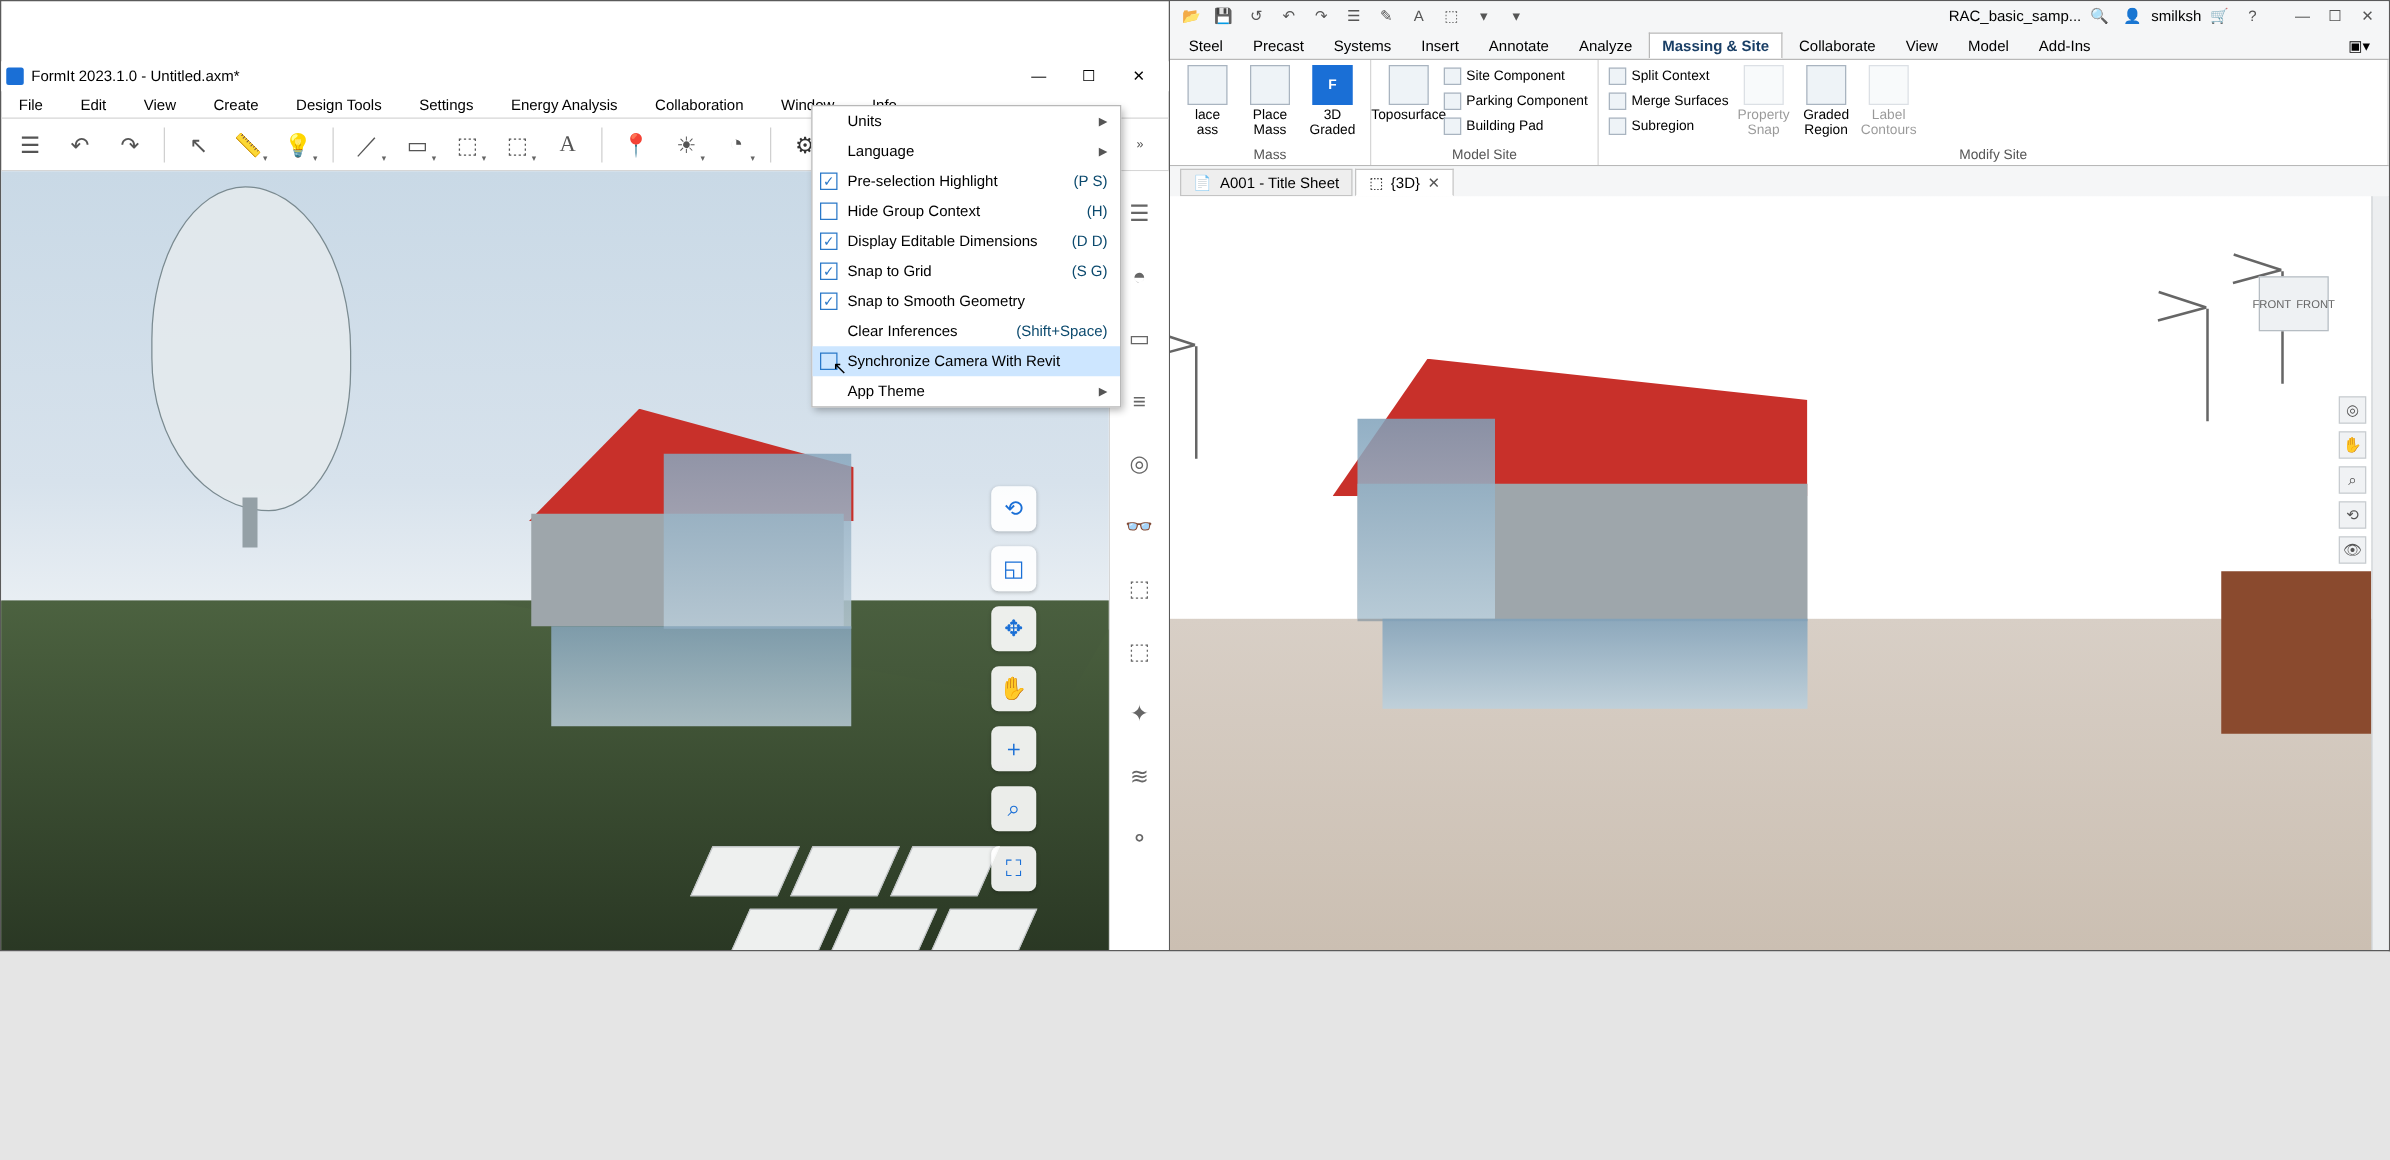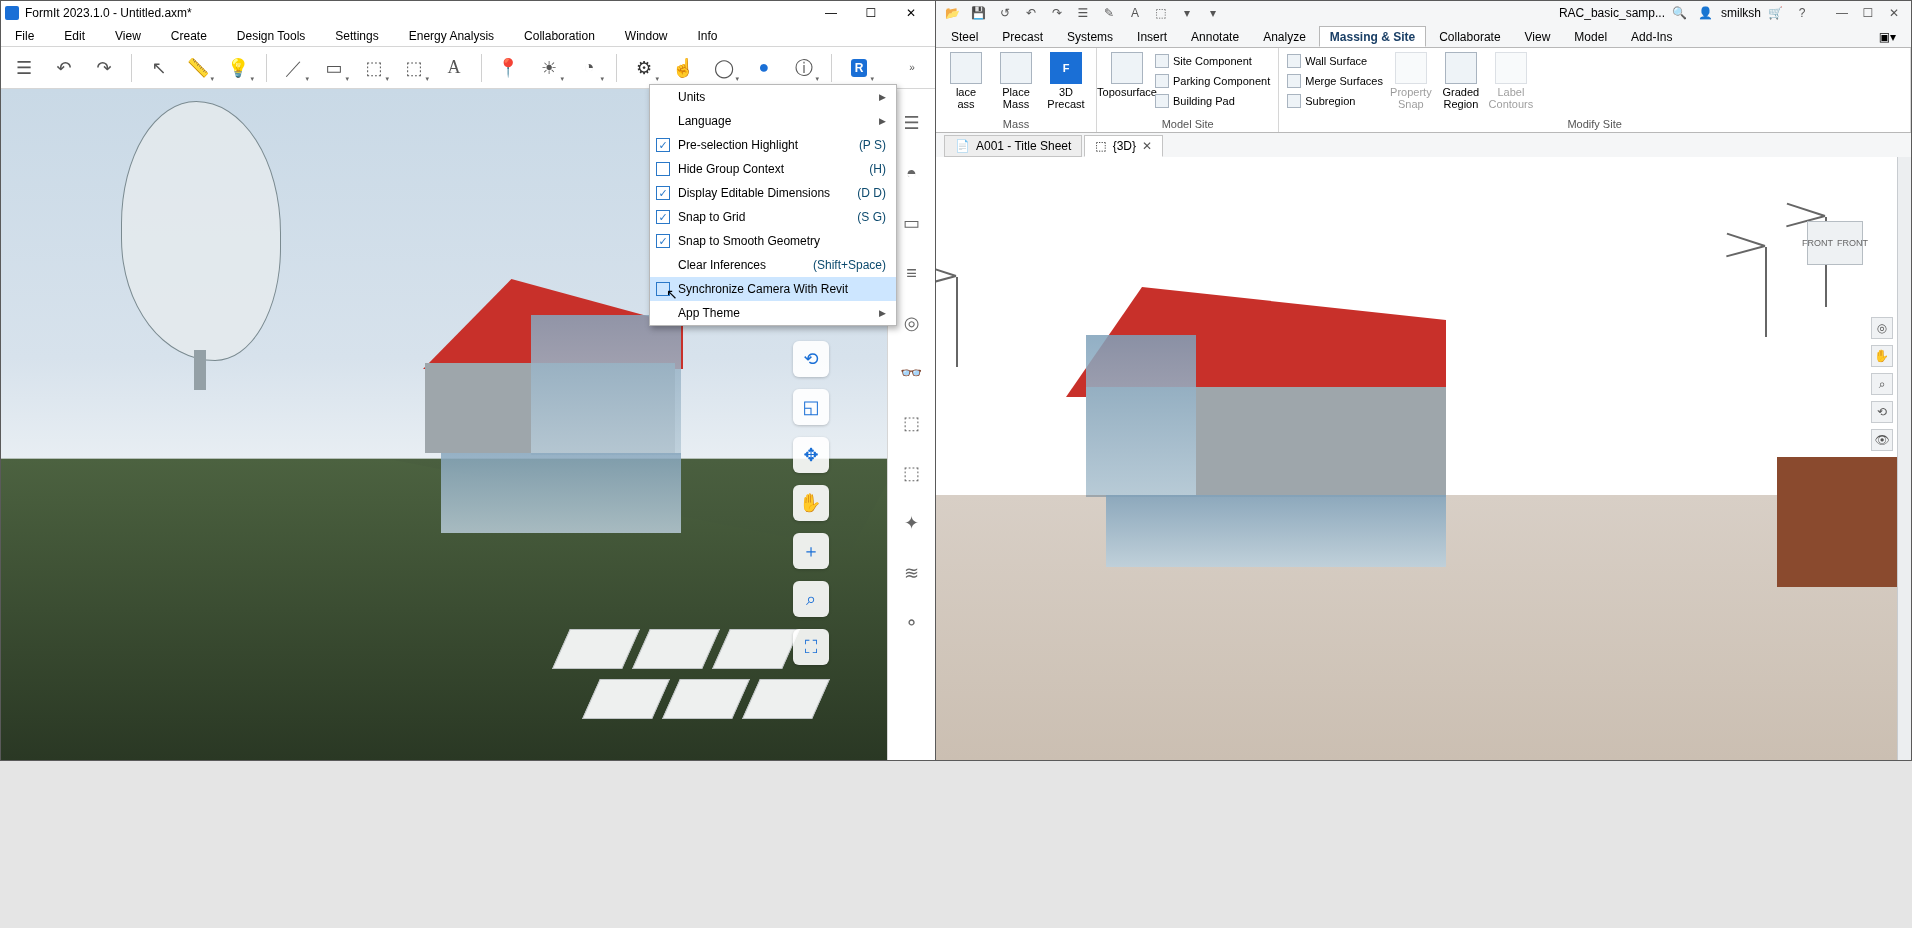--- a/index.html
+++ b/index.html
@@ -1,20 +1,20 @@
 <!DOCTYPE html>
 <html><head>
 <meta charset="utf-8">
 <style>
 * { box-sizing: border-box; margin: 0; padding: 0; font-family: "Segoe UI", Arial, sans-serif; }
 body { display: flex; width: 1912px; height: 928px; background: #e5e5e5; overflow: hidden; }
 
 
 .formit-window { width: 936px; height: 761px; background: #fff; display: flex; flex-direction: column; border: 1px solid #5a5a5a; position: relative; }
-.titlebar { height: 24px; display: flex; align-items: center; padding: 0 4px; font-size: 12px; background: #fff; }
+.titlebar { height: 24px; display: flex; align-items: center; padding: 0 4px; font-size: 12px; background: #fff; margin-top: 48px; }
 .titlebar .app-icon { width: 14px; height: 14px; background: #1a6fd6; margin-right: 6px; border-radius: 2px; }
 .titlebar .title { flex: 1; }
 .win-controls { display: flex; }
 .win-btn { width: 40px; height: 24px; display: flex; align-items: center; justify-content: center; font-size: 12px; }
 .menu-bar { height: 22px; display: flex; align-items: center; gap: 10px; padding: 0 4px; font-size: 12px; border-bottom: 1px solid #d6d6d6; }
 .menu-item { padding: 2px 10px; }
 .toolbar { height: 42px; display: flex; align-items: center; gap: 6px; padding: 0 6px; border-bottom: 1px solid #d6d6d6; }
 .tool-sep { width: 1px; height: 28px; background: #d0d0d0; margin: 0 4px; }
 .tool-btn { width: 34px; height: 34px; display: flex; align-items: center; justify-content: center; border-radius: 4px; position: relative; }
 .tool-ico { font-size: 18px; color: #555; }
@@ -340,21 +340,21 @@
             <div>lace<br>ass</div>
           </div>
         <div class="rib-big">
             <div class="rib-ico"></div>
             <div style="white-space:pre-line">Place
 Mass</div>
           </div>
         <div class="rib-big">
             <div class="rib-ico" style="background:#1a6fd6;border-color:#1a6fd6;color:#fff;display:flex;align-items:center;justify-content:center;font-weight:700">F</div>
             <div style="white-space:pre-line">3D
-Precast</div>
+Graded</div>
           </div>
       </div>
       <div class="rib-title">Mass</div>
     </div>
 
 
     <div class="rib-panel">
       <div class="rib-btns">
         <div class="rib-big">
             <div class="rib-ico"></div>
@@ -376,21 +376,21 @@
         </div>
       </div>
       <div class="rib-title">Model Site</div>
     </div>
 
     <div class="rib-panel" style="flex:1">
       <div class="rib-btns">
         <div class="rib-col">
           <div class="rib-small">
               <div class="i"></div>
-              <span>Wall Surface</span>
+              <span>Split Context</span>
             </div>
           <div class="rib-small">
               <div class="i"></div>
               <span>Merge Surfaces</span>
             </div>
           <div class="rib-small">
               <div class="i"></div>
               <span>Subregion</span>
             </div>
         </div>

